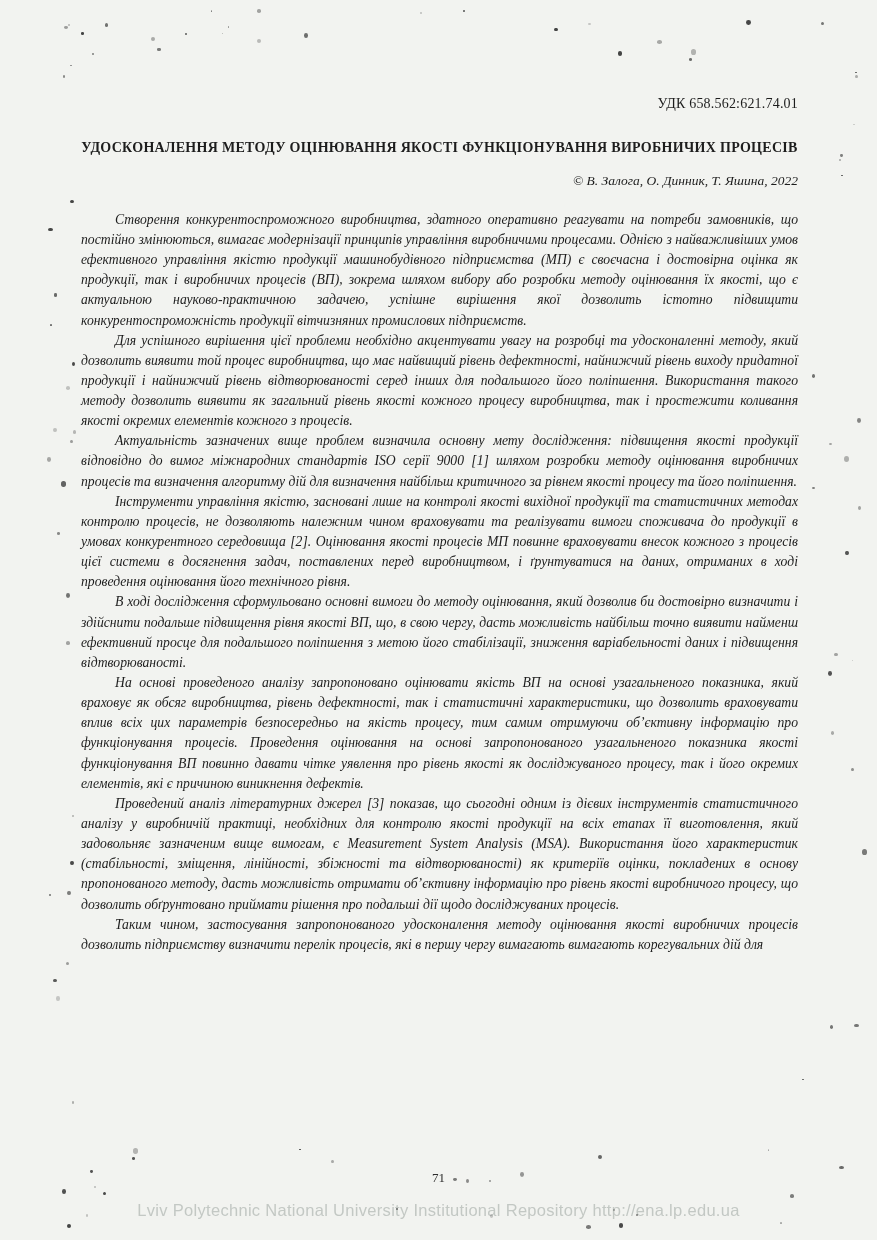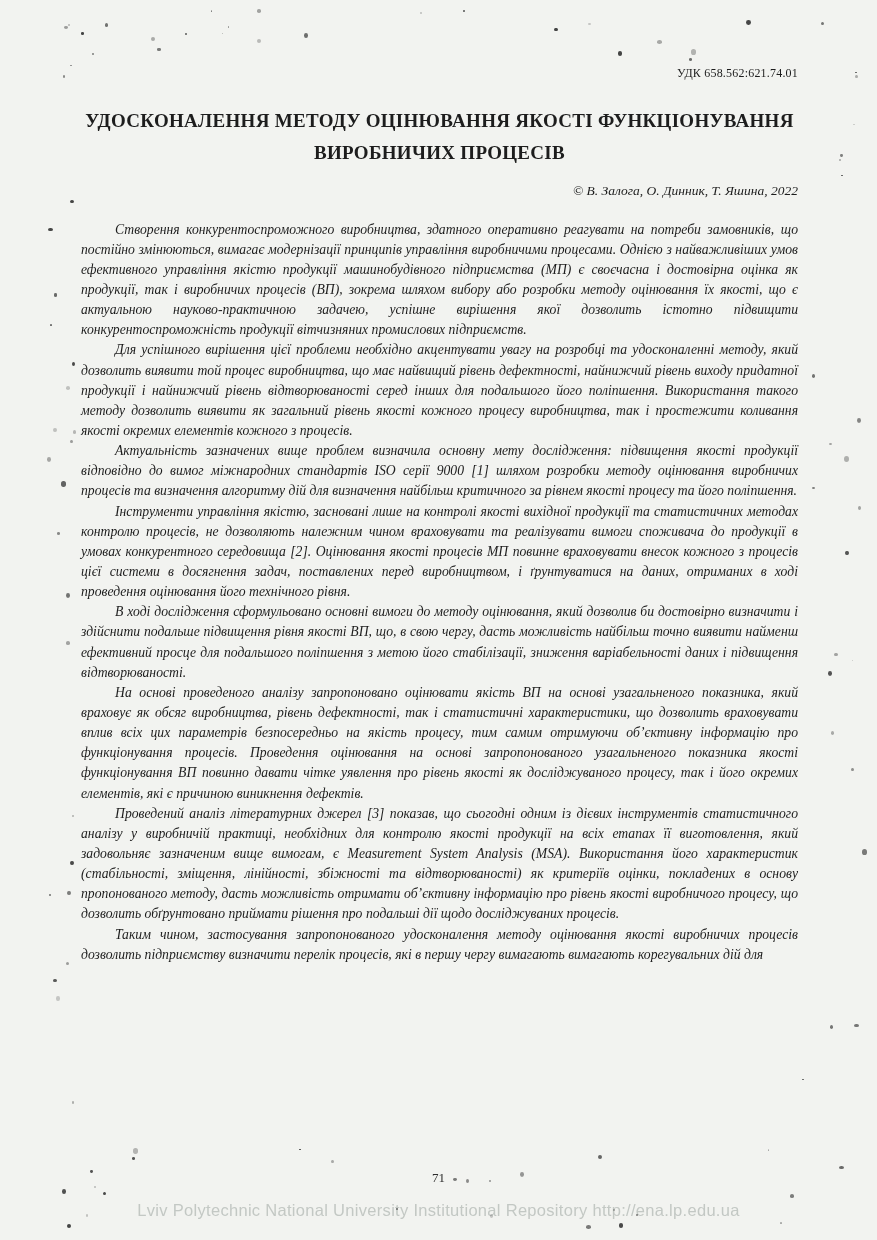--- a/index.html
+++ b/index.html
@@ -14,30 +14,30 @@
     color: #1d1d1d;
     box-shadow: 0 0 6px rgba(0,0,0,.25);
   }
   .content {
     position: absolute;
     left: 81px;
     right: 79px;
     top: 0;
   }
   .udc {
-    margin-top: 66px;
+    margin-top: 96px;
     text-align: right;
-    font-size: 12px;
+    font-size: 14px;
     letter-spacing: .2px;
   }
   .title {
     margin-top: 24px;
     text-align: center;
     font-weight: bold;
-    font-size: 19px;
+    font-size: 14px;
     line-height: 1.7;
     letter-spacing: .3px;
   }
   .copyright {
     margin-top: 13px;
     text-align: right;
     font-style: italic;
     font-size: 13.5px;
   }
   .affiliation {

